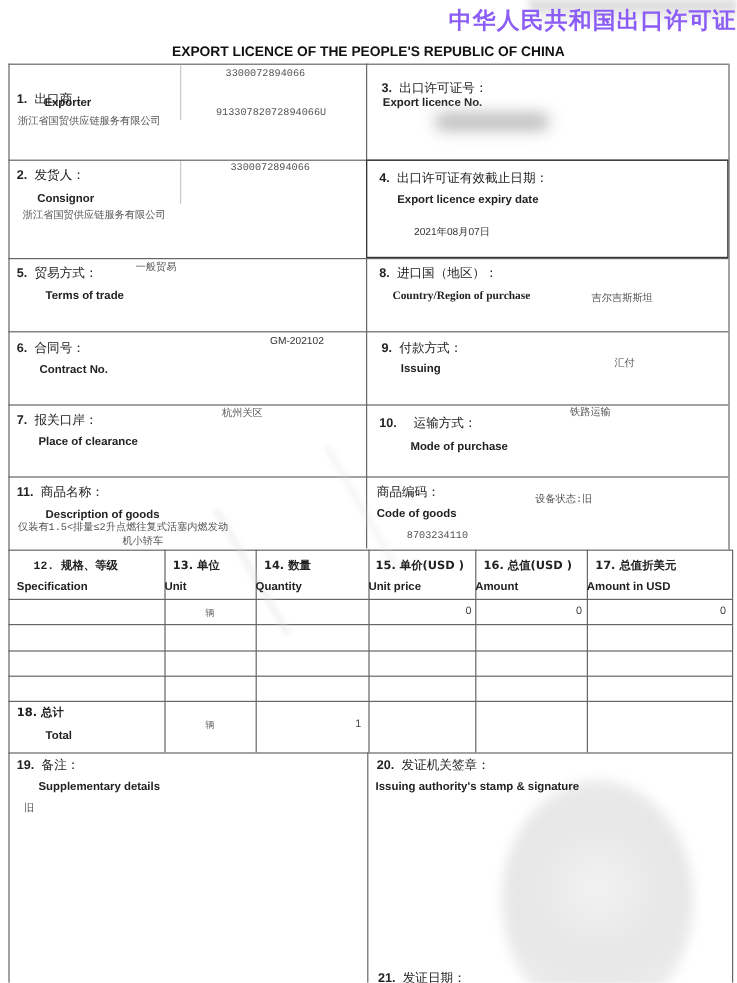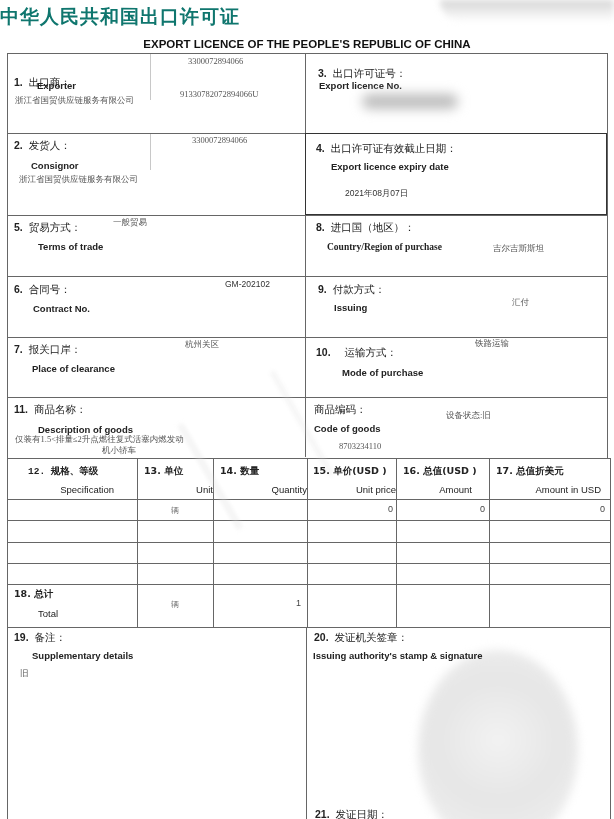--- a/index.html
+++ b/index.html
@@ -9,55 +9,55 @@
     font-family:"Liberation Sans", sans-serif;
     color:#1a1a1a;
   }
   .shadow-top {
     position:absolute; left:440px; top:0; width:174px; height:22px;
     background:linear-gradient(to bottom, #d4d4d4 0%, #efefef 60%, #ffffff 100%);
     border-bottom-left-radius:40px;
     filter:blur(3px);
   }
   .title-cn {
-    position:absolute; left:0; top:4px; width:614px; text-align:left;
+    position:absolute; left:0; top:4px; width:614px; text-align:right;
     font-family:"DejaVu Sans", sans-serif;
-    font-size:19px; font-weight:bold; letter-spacing:1px; color:#0f766e;
+    font-size:19px; font-weight:bold; letter-spacing:1px; color:#8b5cf6;
   }
   .title-en {
     position:absolute; left:0; top:38px; width:614px; text-align:center;
     font-size:11.5px; font-weight:bold; color:#111;
   }
   .hline { position:absolute; height:0; border-top:1.3px solid #666; }
   .vline { position:absolute; width:0; border-left:1.3px solid #666; }
   .vfaint { position:absolute; width:0; border-left:1px solid #c8c8c8; }
   .lbl-cn {
     position:absolute; font-family:"DejaVu Sans", sans-serif;
     font-size:10.5px; color:#222; white-space:nowrap;
   }
   .lbl-cn b { font-family:"Liberation Sans", sans-serif; font-weight:bold; margin-right:6px; }
   .lbl-en {
     position:absolute; font-size:9.5px; font-weight:bold; color:#222; white-space:nowrap;
   }
   .val {
-    position:absolute; font-family:Liberation Serif, serif;
+    position:absolute; font-family:Liberation Mono, monospace;
     font-size:8.5px; color:#555; white-space:nowrap;
   }
   .val-sans { font-family:"Liberation Sans", sans-serif; color:#333; }
   .blur-box {
     position:absolute; background:#bdbdbd; filter:blur(6px); border-radius:10px;
   }
   .stamp {
     position:absolute; left:418px; top:650px; width:160px; height:200px;
     border-radius:50%;
     background:radial-gradient(circle at 50% 45%, #f2f2f2 0%, #e6e6e6 45%, #ececec 70%, #ffffff 100%);
     filter:blur(5px);
   }
   .th-num { position:absolute; font-size:9.5px; font-weight:bold; color:#222; white-space:nowrap; font-family:"DejaVu Sans", sans-serif; }
-  .th-en { position:absolute; font-size:9.5px; font-weight:normal; color:#222; white-space:nowrap; text-align:right; }
+  .th-en { position:absolute; font-size:9.5px; font-weight:bold; color:#222; white-space:nowrap; text-align:left; }
   .cell { position:absolute; font-size:9px; color:#444; text-align:right; }
   .cell-cn { position:absolute; font-family:"DejaVu Sans", sans-serif; font-size:8px; color:#777; text-align:center; }
   .watermark {
     position:absolute; left:200px; top:390px; width:100px; height:120px;
     transform:rotate(-30deg);
     border-left:6px solid rgba(220,220,220,0.35);
     border-right:6px solid rgba(220,220,220,0.25);
     filter:blur(2px);
   }
 </style>

